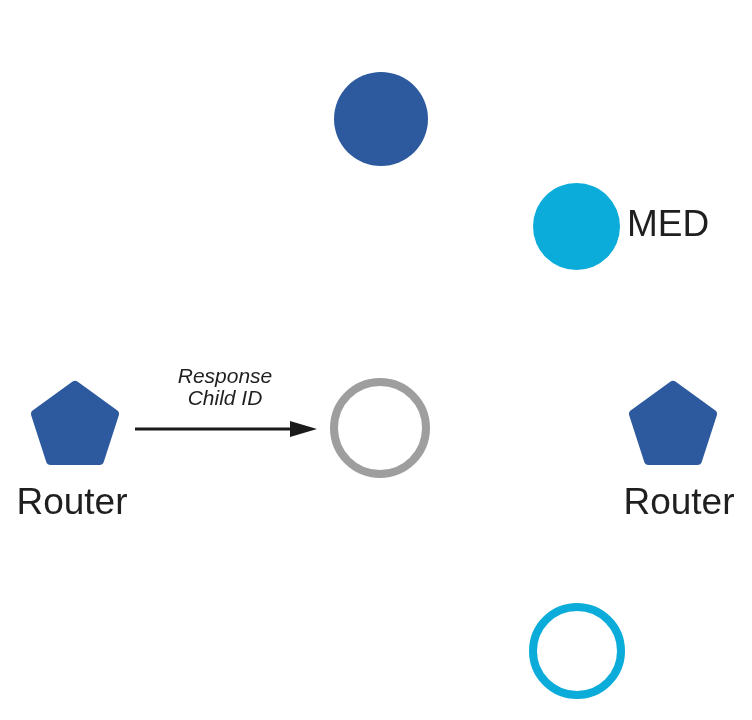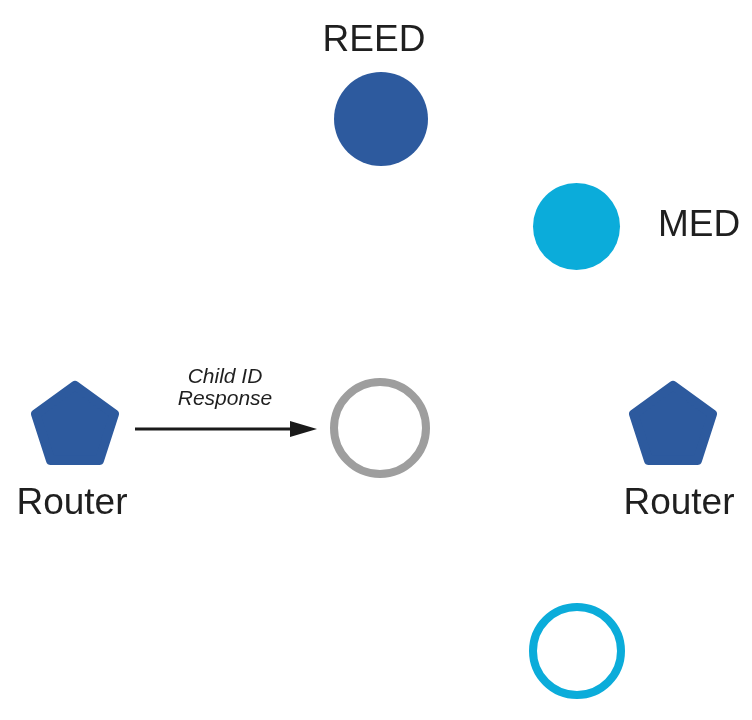--- a/index.html
+++ b/index.html
@@ -24,21 +24,21 @@
   .abs { position: absolute; }
   .node-label { font-size: 37px; line-height: 1; white-space: nowrap; }
   .circle { border-radius: 50%; }
 
   
   .lbl-reed    { left: 299px; top: 20px;  width: 150px; text-align: center; }
   .circle-reed { left: 334px; top: 72px;  width: 94px;  height: 94px; background: var(--navy); }
 
   
   .circle-med  { left: 533px; top: 183px; width: 87px;  height: 87px; background: var(--cyan); }
-  .lbl-med     { left: 658px; top: 205px; }
+  .lbl-med     { left: 627px; top: 205px; }
 
   
   .pent-left   { left: 28px;  top: 378px; width: 94px;  height: 94px; }
   .lbl-router-left { left: 0px; top: 483px; width: 144px; text-align: center; }
 
   
   .arrow-svg   { left: 130px; top: 414px; }
   .lbl-edge    { left: 145px; top: 365px; width: 160px; text-align: center;
                  font-size: 21px; font-style: italic; line-height: 22px; }
 
@@ -57,34 +57,33 @@
 
   .pent-shape { fill: var(--navy); stroke: var(--navy); stroke-width: 10; stroke-linejoin: round; }
   .edge-line  { stroke: var(--arrow); stroke-width: 3; }
   .edge-head  { fill: var(--arrow); }
 </style>
 </head>
 <body>
 
 <div class="stage">
 
-  <div class="abs node-label lbl-reed">REED</div>
   <div class="abs circle circle-reed"></div>
 
   <div class="abs circle circle-med"></div>
   <div class="abs node-label lbl-med">MED</div>
 
   <svg class="abs pent-left" viewBox="0 0 100 100">
     <polygon class="pent-shape" points="50,8 91.8,38.4 75.9,87.6 24.1,87.6 8.2,38.4"></polygon>
   </svg>
   <div class="abs node-label lbl-router-left">Router</div>
 
   <div class="abs lbl-edge">
+    <div>Response</div>
     <div>Child ID</div>
-    <div>Response</div>
   </div>
 
   <svg class="abs arrow-svg" width="195" height="30" viewBox="0 0 195 30">
     <line class="edge-line" x1="5" y1="15" x2="162" y2="15"></line>
     <polygon class="edge-head" points="160,7 187,15 160,23"></polygon>
   </svg>
 
   <div class="abs circle circle-child"></div>
 
   <svg class="abs pent-right" viewBox="0 0 100 100">

